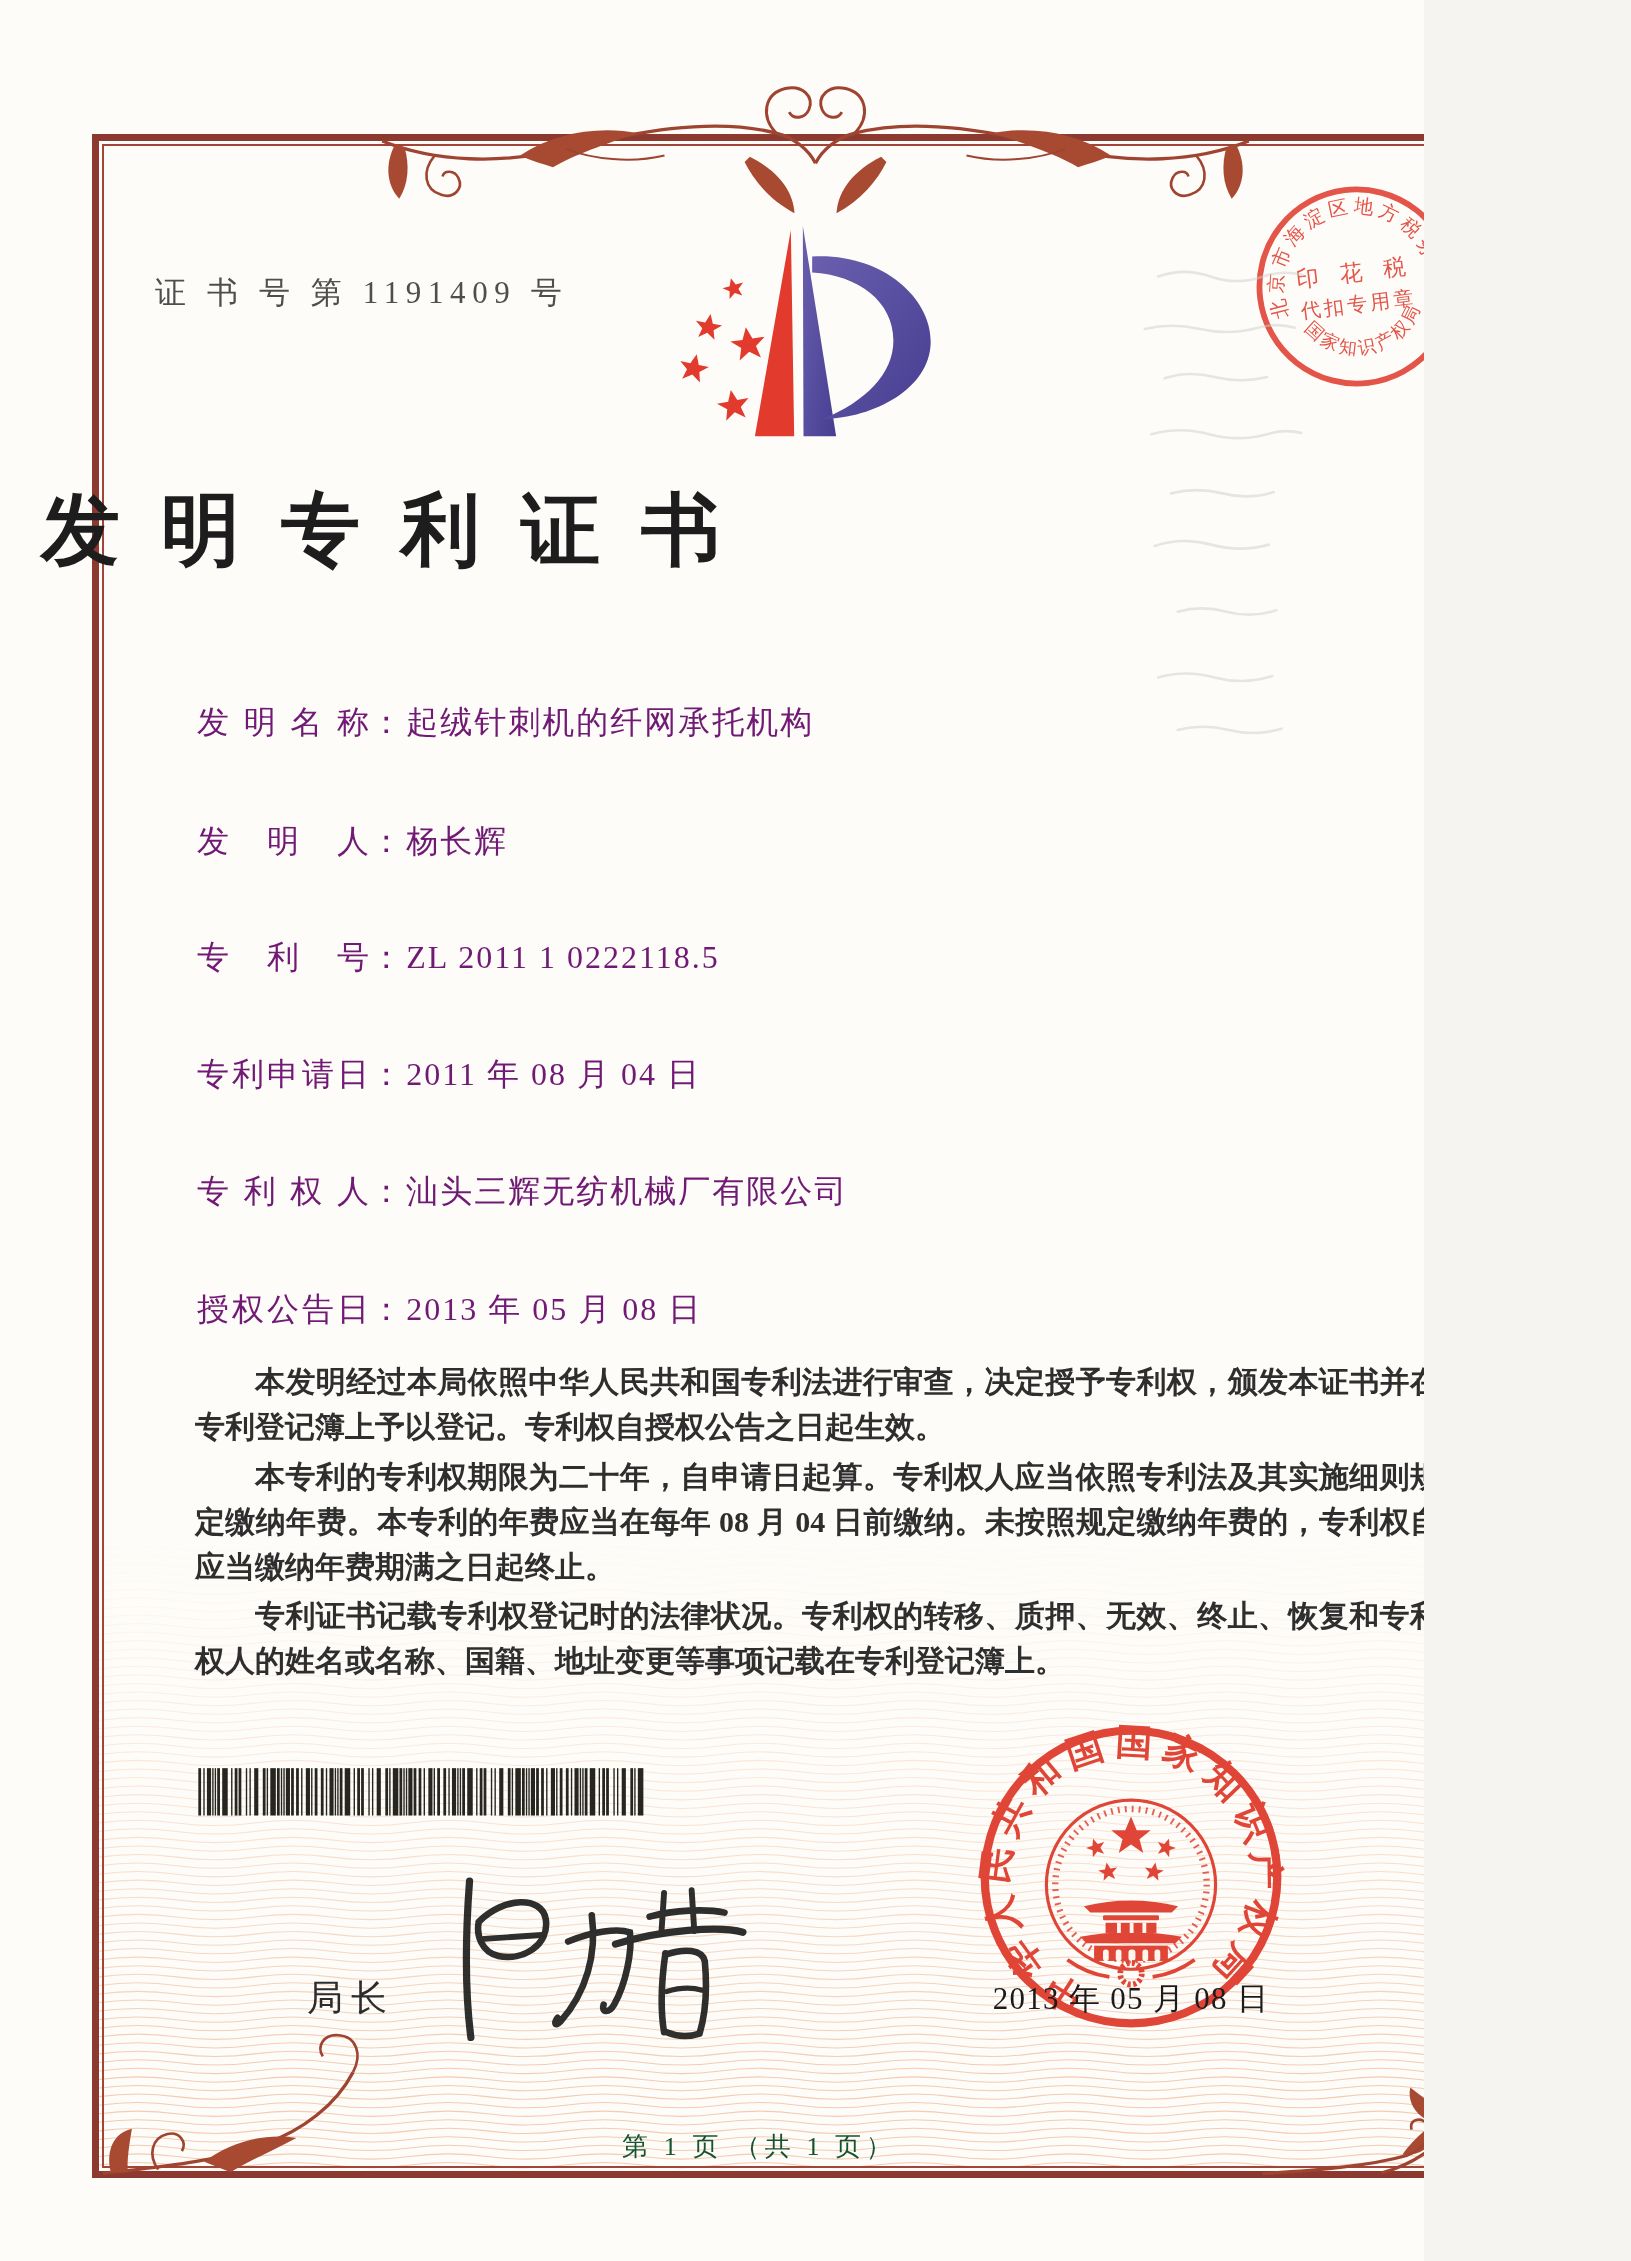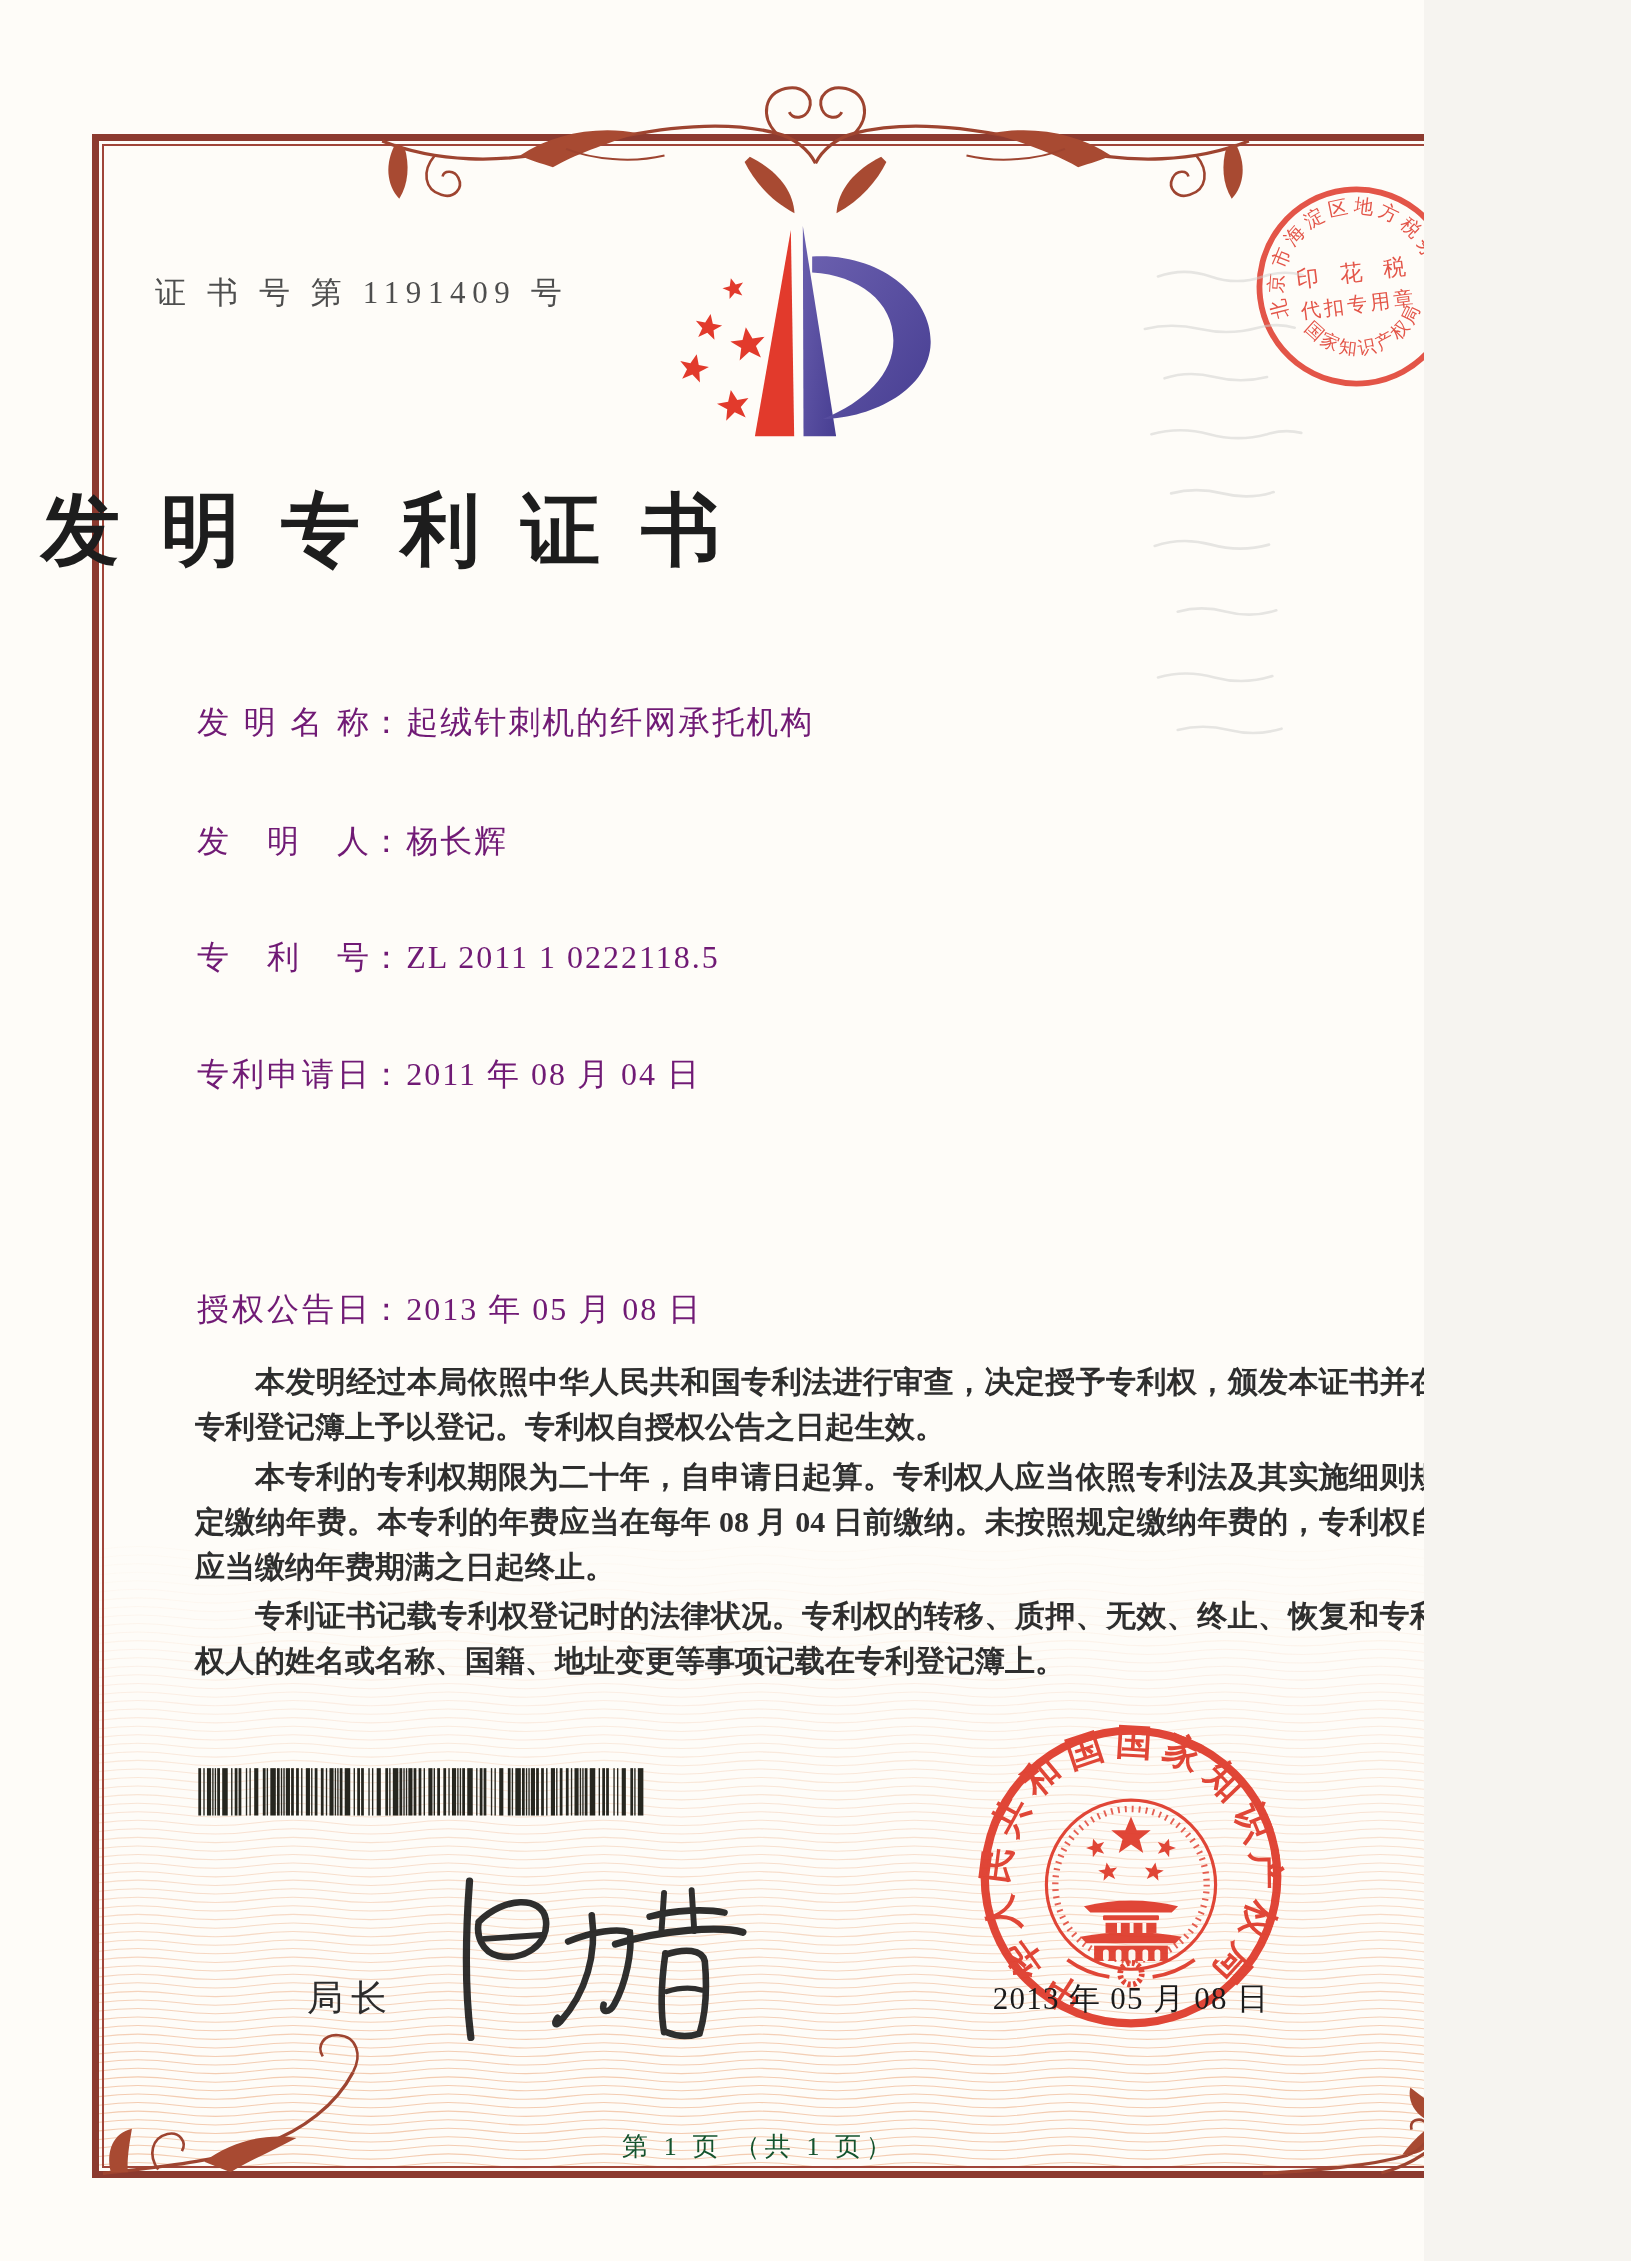--- a/index.html
+++ b/index.html
@@ -172,20 +172,23 @@
     <span class="f-label">发明名称</span><span class="f-colon">：</span><span class="f-value">起绒针刺机的纤网承托机构</span>
   </div>
   <div class="f-row" id="fr1">
     <span class="f-label">发明人</span><span class="f-colon">：</span><span class="f-value">杨长辉</span>
   </div>
   <div class="f-row" id="fr2">
     <span class="f-label">专利号</span><span class="f-colon">：</span><span class="f-value">ZL 2011 1 0222118.5</span>
   </div>
   <div class="f-row" id="fr3">
     <span class="f-label">专利申请日</span><span class="f-colon">：</span><span class="f-value">2011 年 08 月 04 日</span>
+  </div>
+  <div class="f-row" id="fr4">
+    <span class="f-label">专利权人</span><span class="f-colon">：</span><span class="f-value">汕头三辉无纺机械厂有限公司</span>
   </div>
   <div class="f-row" id="fr5">
     <span class="f-label">授权公告日</span><span class="f-colon">：</span><span class="f-value">2013 年 05 月 08 日</span>
   </div>
 
   <div class="body-text">
     <p>本发明经过本局依照中华人民共和国专利法进行审查，决定授予专利权，颁发本证书并在专利登记簿上予以登记。专利权自授权公告之日起生效。</p>
     <p>本专利的专利权期限为二十年，自申请日起算。专利权人应当依照专利法及其实施细则规定缴纳年费。本专利的年费应当在每年 08 月 04 日前缴纳。未按照规定缴纳年费的，专利权自应当缴纳年费期满之日起终止。</p>
     <p>专利证书记载专利权登记时的法律状况。专利权的转移、质押、无效、终止、恢复和专利权人的姓名或名称、国籍、地址变更等事项记载在专利登记簿上。</p>
   </div>

